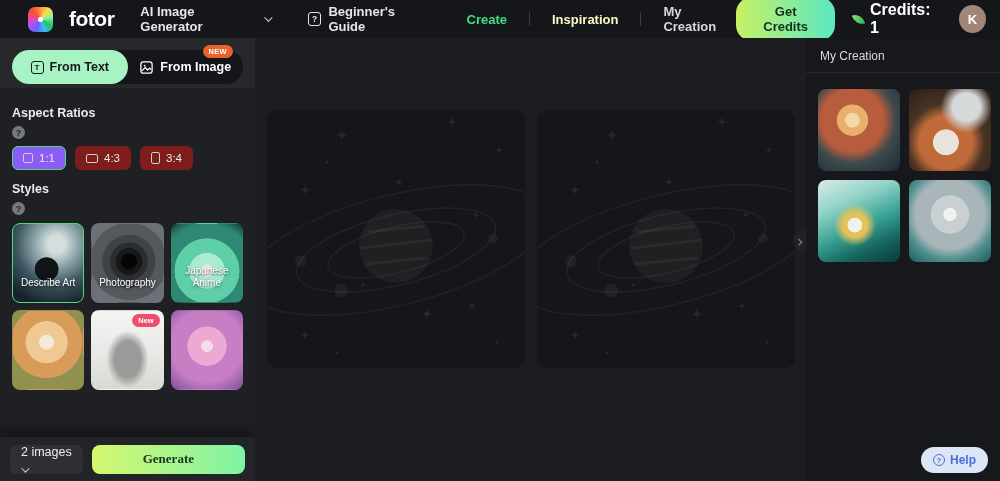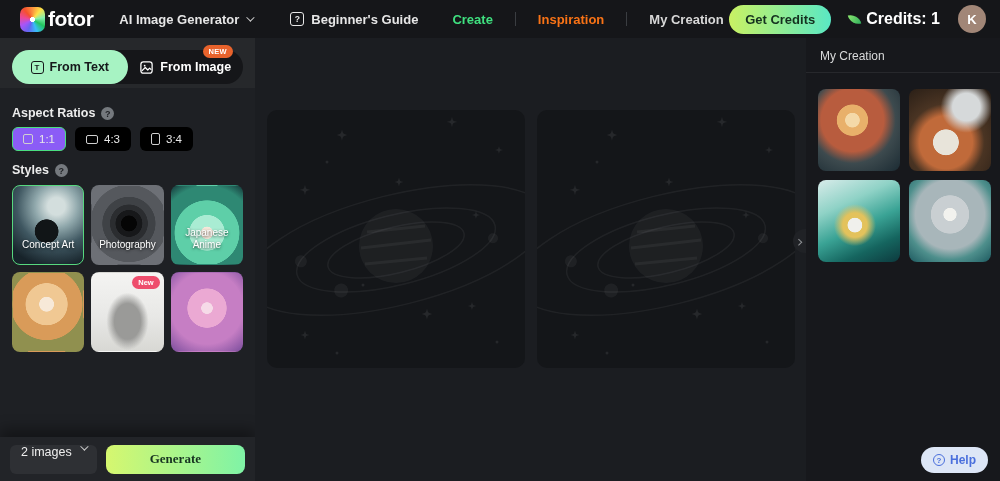--- a/index.html
+++ b/index.html
@@ -2,30 +2,30 @@
 <html><head>
 <meta charset="utf-8">
 <style>
   * { margin:0; padding:0; box-sizing:border-box; }
   html,body { width:1000px; height:481px; overflow:hidden; }
   body { font-family:"Liberation Sans", sans-serif; background:#1b1d21; color:#ececec; }
   .app { position:relative; width:1000px; height:481px; display:flex; flex-direction:column; }
 
   
   .nav { height:38px; background:#151619; display:flex; align-items:center; padding:0 14px; flex:0 0 38px; }
-  .brand { display:flex; align-items:center; gap:3px; margin-left:6px; }
+  .brand { display:flex; align-items:center; gap:16px; margin-left:14px; }
   .brand-icon { width:25px; height:25px; border-radius:7px;
     background: radial-gradient(circle at 50% 50%, #ffffff 0 14%, rgba(255,255,255,0) 15%),
       conic-gradient(from -40deg, #f4502e, #fb923c, #fde047, #86efac, #22c55e, #38bdf8, #6366f1, #a855f7, #ec4899, #f4502e); }
   .brand-text { font-size:21px; font-weight:700; color:#fff; letter-spacing:-0.5px; }
   .nav-item { font-size:13px; font-weight:600; color:#e6e6e6; display:flex; align-items:center; gap:7px; cursor:pointer; }
   .tool-switch { margin-left:26px; }
   .guide { margin-left:38px; }
   .create { margin-left:34px; color:#3fe07f; }
-  .inspiration { margin-left:0; color:#f97316; }
+  .inspiration { margin-left:0; color:#fef9c3; }
   .mycreation-link { margin-left:0; color:#d8d8d8; }
   .nav-sep { width:1px; height:14px; background:#3a3d41; margin:0 22px; }
   .chev-down { width:6px; height:6px; border-right:1.6px solid #cfcfcf; border-bottom:1.6px solid #cfcfcf; transform:rotate(45deg) translateY(-2px); }
   .guide-icon { width:14px; height:14px; border:1.4px solid #e8e8e8; border-radius:3px; display:flex; align-items:center; justify-content:center; font-size:8.5px; font-weight:700; color:#e8e8e8; }
   .nav-right { margin-left:auto; display:flex; align-items:center; gap:18px; }
   .get-credits { background:linear-gradient(90deg,#c9f163,#5ae8c4); color:#14301f; font-size:13px; font-weight:700; padding:7px 16px; border-radius:16px; border:none; cursor:pointer; }
   .credits { display:flex; align-items:center; gap:6px; font-size:16px; font-weight:600; color:#fff; }
   .leaf-icon { width:11px; height:11px; background:linear-gradient(135deg,#8ce86e,#2fae5d); border-radius:0 100% 0 100%; transform:rotate(-15deg); }
   .avatar { width:28px; height:28px; border-radius:50%; background:#a18677; color:#fff; font-size:13px; font-weight:700; display:flex; align-items:center; justify-content:center; cursor:pointer; }
 
@@ -40,28 +40,28 @@
   .tab.active { background:#a7f3c3; color:#15181a; }
   .tab.inactive { color:#fff; }
   .t-icon { width:13px; height:13px; border:1.3px solid #15181a; border-radius:3px; display:flex; align-items:center; justify-content:center; font-size:8px; font-weight:700; color:#15181a; }
   .new-badge { position:absolute; top:-5px; right:10px; background:#e8632c; color:#fff; font-size:7.5px; font-weight:700; letter-spacing:.3px; padding:2px 6px; border-radius:8px; }
   .prompt-wrap { position:relative; margin-top:10px; }
   .prompt-input { width:100%; height:88px; border-radius:8px; border:none; outline:none; resize:none; background:#ffffff; padding:10px 12px; font-size:12.5px; font-family:"Liberation Sans",sans-serif; color:#333; }
   .prompt-input::placeholder { color:#b4b8bd; }
   .counter { position:absolute; right:10px; bottom:8px; font-size:11px; color:#c0c4c9; }
 
   .section { padding:0 12px; }
-  .sec-head { display:flex; align-items:flex-end; gap:6px; }
+  .sec-head { display:flex; align-items:flex-start; gap:6px;flex-direction:column; }
   .sec-head.aspect-head { margin-top:18px; }
   .sec-head.styles-head { margin-top:12px; }
   .sec-label { font-size:12.5px; font-weight:700; color:#ececec; }
   .help-dot { width:13px; height:13px; border-radius:50%; background:#75797e; color:#1e2024; font-size:9px; font-weight:700; display:flex; align-items:center; justify-content:center; }
 
   .ratio-row { display:flex; gap:9px; margin-top:7px; }
-  .ratio-btn { height:24px; padding:0 10px; border-radius:6px; background:#000000; border:1px solid transparent; display:flex; align-items:center; gap:6px; font-size:11.5px; color:#e8e8e8; cursor:pointer; }
+  .ratio-btn { height:24px; padding:0 10px; border-radius:6px; background:#7f1d1d; border:1px solid transparent; display:flex; align-items:center; gap:6px; font-size:11.5px; color:#e8e8e8; cursor:pointer; }
   .ratio-btn.selected { background:#8b5cf6; border-color:#4ade80; }
   .r-ic { border:1.3px solid #d0d0d0; border-radius:2px; }
   .r-11 { width:10px; height:10px; }
   .r-43 { width:12px; height:9px; }
   .r-34 { width:9px; height:12px; }
 
   .styles-grid { display:grid; grid-template-columns:repeat(3,1fr); gap:7px; margin-top:8px; }
   .style-card { height:80px; border-radius:8px; position:relative; overflow:hidden; cursor:pointer; border:1.5px solid transparent; }
   .style-card.selected { border-color:#57d87f; }
   .style-label { position:absolute; bottom:14px; left:0; right:0; text-align:center; font-size:10px; line-height:1.15; color:#fff; text-shadow:0 1px 3px rgba(0,0,0,.75); }
@@ -69,21 +69,21 @@
   .st1 { background: radial-gradient(circle at 48% 58%, #111517 0 20%, rgba(17,21,23,0) 21%),
                  radial-gradient(circle at 62% 26%, #d3dedd 0 12%, #8fa7ab 30%, #3f5761 55%, #17232a 85%); }
   .st2 { background: radial-gradient(circle at 52% 48%, #050505 0 14%, #17181a 15% 24%, #2b2d30 25% 34%, #3f4246 35% 48%, #55585d 49% 70%, #6d7076 71% 100%); }
   .st3 { background: radial-gradient(circle at 50% 60%, #f6e7da 0 10%, #a9ecd3 11% 30%, #5ecfa8 31% 55%, #2e8873 56% 80%, #173c3d 100%); }
   .st4 { background: radial-gradient(circle at 48% 40%, #f7e9d8 0 12%, #f0c893 13% 35%, #d99b59 36% 60%, #90904f 61% 100%); }
   .st5 { background: radial-gradient(ellipse at 50% 62%, #9a9a98 0 26%, rgba(154,154,152,0) 42%),
                  linear-gradient(180deg, #f4f4f2 0%, #e8e8e6 55%, #d8d8d4 100%); }
   .st6 { background: radial-gradient(circle at 50% 45%, #f6dbe8 0 10%, #eba9d3 11% 35%, #c67ec4 36% 65%, #7e4f9e 100%); }
 
   .side-footer { position:absolute; left:0; right:0; bottom:0; height:44px; background:#222428; display:flex; align-items:center; padding:0 10px; gap:9px; box-shadow:0 -8px 14px rgba(0,0,0,.35); }
-  .count-select { height:29px; padding:0 11px; border-radius:6px; background:#2e3034; display:flex; align-items:flex-start; gap:8px; font-size:12.5px; color:#eeeeee; cursor:pointer; }
+  .count-select { height:29px; padding:0 11px; border-radius:6px; background:#2e3034; display:flex; align-items:flex-start; gap:8px; font-size:12.5px; color:#eeeeee; cursor:pointer;flex-direction:column; }
   .count-select .chev-down { border-color:#cfcfcf; }
   .generate-btn { flex:1; height:29px; border:none; border-radius:8px; background:linear-gradient(90deg,#d6f76f,#7ff3a6); color:#173321; font-size:13px; font-weight:700; font-family:Liberation Serif, serif; cursor:pointer; }
 
   
   .canvas { flex:1; background:#1b1d21; position:relative; }
   .gen-panel { position:absolute; top:72px; width:258px; height:258px; background:#141619; border-radius:10px; overflow:hidden; }
   .gen-panel.p1 { left:12px; }
   .gen-panel.p2 { left:282px; }
 
   
@@ -185,21 +185,21 @@
         </div>
       </div>
 
       <div class="section">
         <div class="sec-head styles-head">
           <span class="sec-label">Styles</span>
           <span class="help-dot">?</span>
         </div>
         <div class="styles-grid">
           <div class="style-card st1 selected">
-            <span class="style-label">Concept Art</span>
+            <span class="style-label">Describe Art</span>
           </div>
           <div class="style-card st2">
             <span class="style-label">Photography</span>
           </div>
           <div class="style-card st3">
             <span class="style-label">Japanese Anime</span>
           </div>
           <div class="style-card st4">
             <span class="style-label"></span>
           </div>

